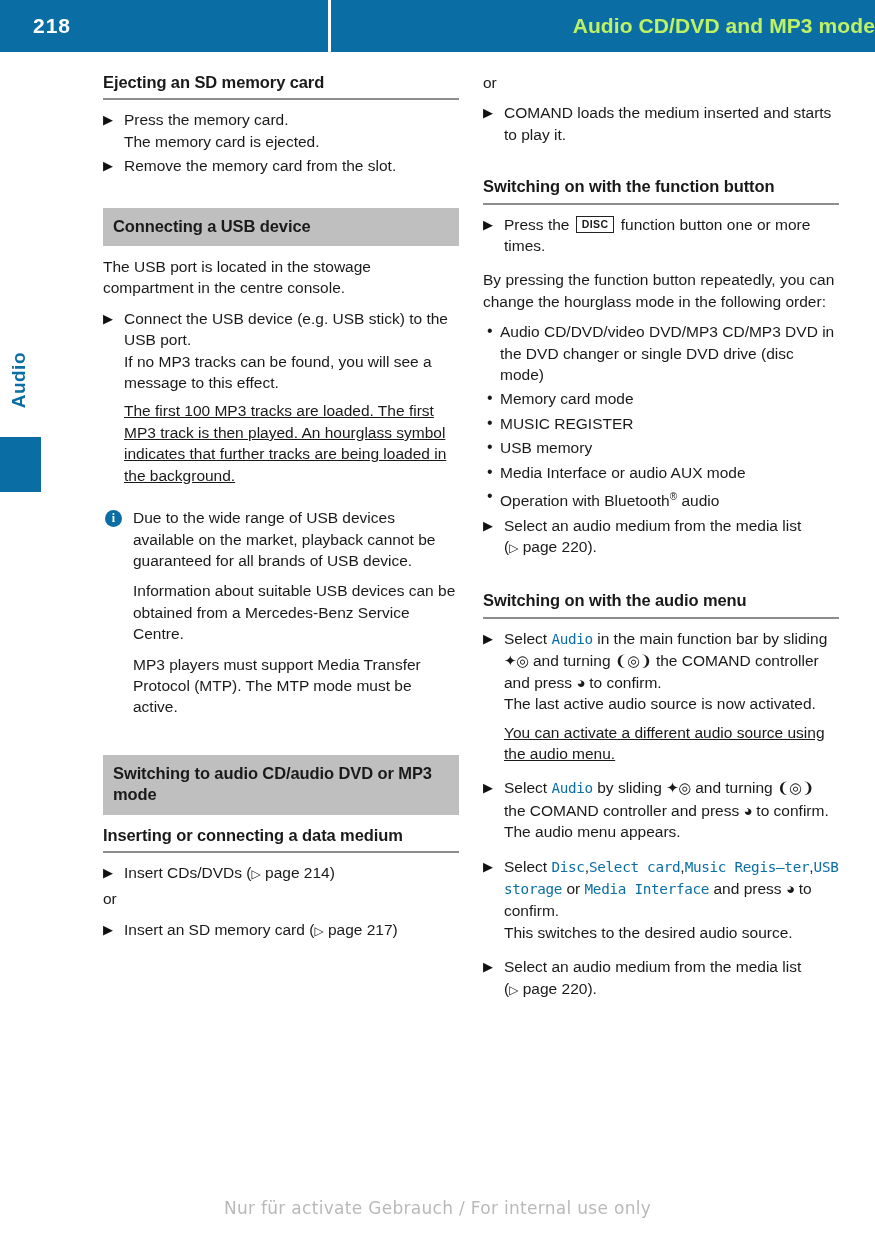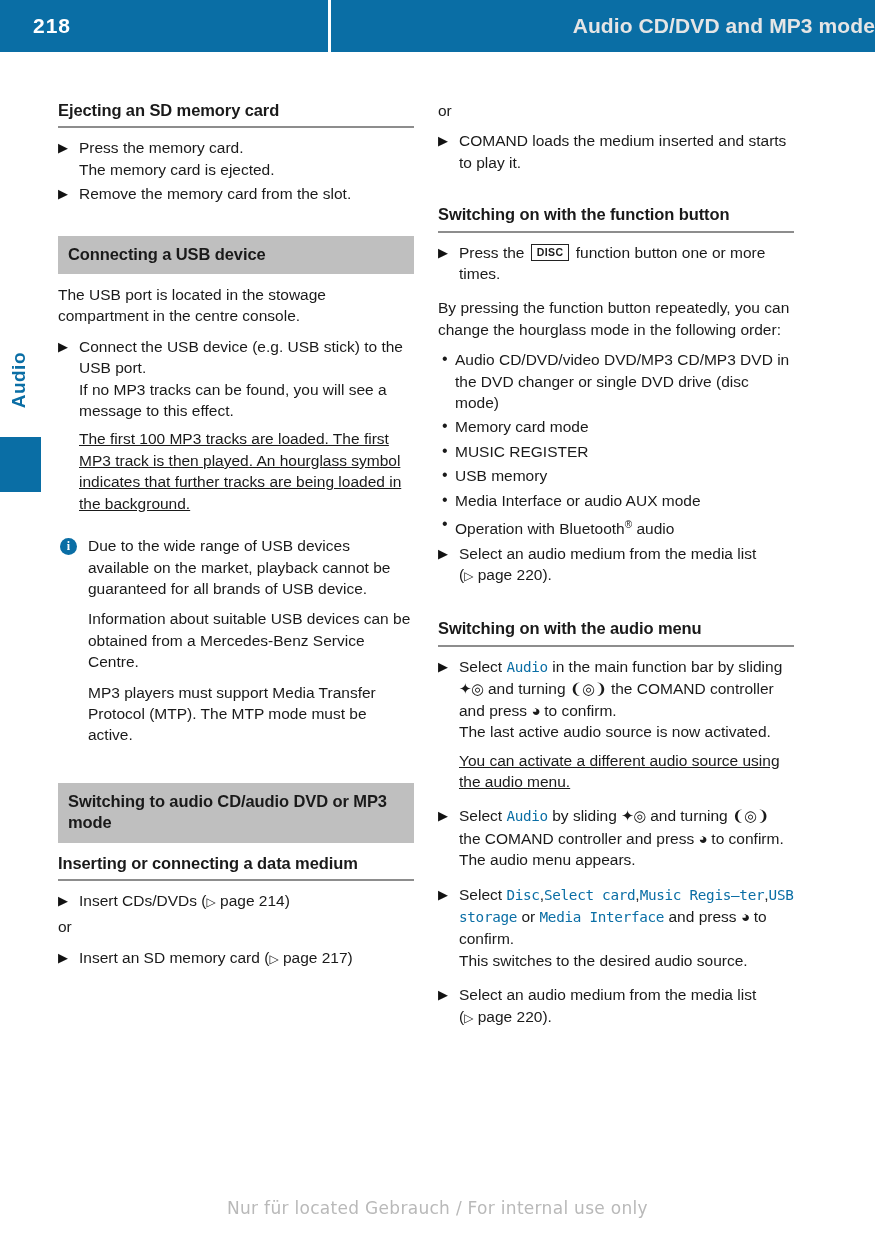--- a/index.html
+++ b/index.html
@@ -35,21 +35,21 @@
     font-weight: bold;
     letter-spacing: 1px;
     line-height: 52px;
   }
   .header-divider {
     width: 3px;
     height: 52px;
     background: #ffffff;
   }
   .header-title {
-    color: #e5e5e5;
+    color: #bef264;
     font-size: 21px;
     font-weight: bold;
     padding-left: 18px;
     letter-spacing: 0.1px;
   }
 
   
   .side-tab-label {
     position: absolute;
     left: 8px;
@@ -72,24 +72,25 @@
 
   
   .page {
     position: absolute;
     left: 0; top: 52px;
     width: 875px;
     height: 1141px;
   }
   .col {
     position: absolute;
-    top: 48px;
+    top: 20px;
     width: 356px;
     font-size: 15.5px;
     line-height: 21.4px;
+    margin-left: 45px;
   }
   .col-left  { left: 58px; }
   .col-right { left: 438px; }
 
   
   .h-underline {
     font-size: 16.5px;
     font-weight: bold;
     border-bottom: 2.5px solid #8d8d8d;
     padding-bottom: 5px;
@@ -369,13 +370,13 @@
     <div class="gap-sm"></div>
 
     <div class="step">
       <span class="step-arrow">▶</span>
       <span class="step-body"><span>Select an audio medium from the media list</span> (<span class="ref-arrow">▷</span>&nbsp;<span class="ref">page 220</span>).</span>
     </div>
 
   </div>
 </div>
 
-<div class="footer">Nur für located Gebrauch / For internal use only</div>
+<div class="footer">Nur für activate Gebrauch / For internal use only</div>
 
 </body></html>

